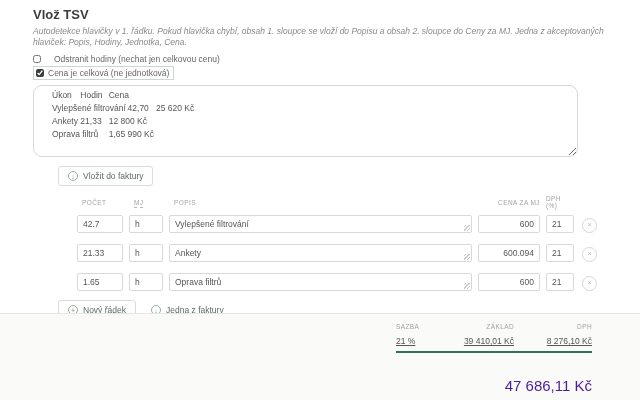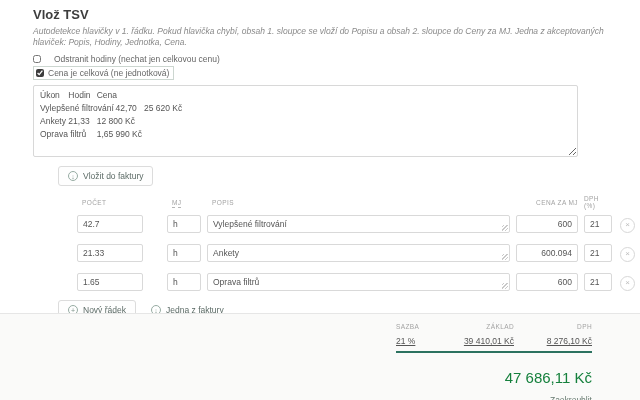--- a/index.html
+++ b/index.html
@@ -19,24 +19,24 @@
     line-height: 11px; max-width: 578px; margin-bottom: 6px;
   }
 
   .cb-row { display: flex; align-items: center; gap: 13px; font-size: 8.5px; color: #666; margin: 2px 0; }
   .cb-row input[type=checkbox] { width: 8px; height: 8px; accent-color: #3d3d3d; }
   .cb-focus { display: inline-flex; align-items: center; gap: 4px; border: 1px solid #ccd6d0; border-radius: 0; padding: 1px 4px 1px 2px; }
 
   .tsv-area {
     display: block; margin-top: 5px;
     width: 545px; height: 72px;
-    border: 1px solid #d8d8d8; border-radius: 2px;
+    border: 1px solid #d8d8d8; border-radius: 9px;
     font-family: "Liberation Sans", sans-serif;
     font-size: 8.5px; line-height: 13px; color: #555;
-    padding: 3px 6px; resize: both;
+    padding: 3px 18px; resize: both;
     tab-size: 4; -moz-tab-size: 4;
     white-space: pre; overflow: hidden;
   }
 
   .btn {
     display: inline-flex; align-items: center; gap: 5px;
     border: 1px solid #dcdcdc; border-radius: 3px; background: #fefefe;
     padding: 4px 9px; font-size: 8.5px; color: #5c6b66; cursor: pointer;
     font-family: "Liberation Sans", sans-serif;
   }
@@ -48,21 +48,21 @@
   }
   .insert-btn { margin: 9px 0 0 25px; }
 
   .items { margin: 9px 0 0 22px; }
   .hdr-row, .item-row { display: flex; align-items: center; }
   .hdr-row { margin-bottom: 4px; }
   .hdr {
     font-size: 6.5px; color: #a3a3a3; letter-spacing: 0.4px;
   }
   .col-handle { width: 16px; margin-right: 6px; flex: 0 0 auto; }
-  .col-count  { width: 66px; margin-right: 24px; flex: 0 0 auto; }
+  .col-count  { width: 46px; margin-right: 6px; flex: 0 0 auto; }
   .col-unit   { width: 34px; margin-right: 6px; flex: 0 0 auto; }
   .col-desc   { width: 303px; margin-right: 6px; flex: 0 0 auto; position: relative; }
   .col-price  { width: 62px; margin-right: 6px; flex: 0 0 auto; }
   .col-vat    { width: 28px; margin-right: 8px; flex: 0 0 auto; }
   .col-del    { width: 15px; flex: 0 0 auto; }
   .hdr.col-count, .hdr.col-unit, .hdr.col-desc { padding-left: 5px; }
   .hdr.col-price { text-align: right; }
   .hdr-unit-inner { border-bottom: 1px dashed #b5b5b5; padding-bottom: 1px; }
 
   .item-row { margin-bottom: 9px; }
@@ -92,21 +92,21 @@
   .bottom {
     height: 87px; border-top: 1px solid #e6e6e6; background: #fafaf9;
     padding-top: 9px;
   }
   .summary { width: 196px; margin-left: auto; margin-right: 48px; }
   .sum-grid { display: grid; grid-template-columns: 50px 1fr 78px; row-gap: 6px; }
   .sum-grid .c2, .sum-grid .c3 { text-align: right; }
   .sum-hdr { font-size: 6.5px; color: #a3a3a3; letter-spacing: 0.4px; }
   .sum-val { font-size: 8.5px; color: #555; text-decoration: underline; }
   .sum-rule { border-bottom: 2px solid #2c7260; margin-top: 5px; }
-  .sum-total { text-align: right; font-size: 15px; color: #15803d; margin-top: 16px; }
+  .sum-total { text-align: right; font-size: 15px; color: #4c1d95; margin-top: 24px; }
   .round-link { text-align: right; margin-top: 9px; font-size: 8.5px; color: #66796f; cursor: pointer; }
 </style>
 </head>
 <body>
 
 <div class="page">
   <div class="content">
 
     <div class="page-title">Vlož TSV</div>
     <div class="page-desc">Autodetekce hlavičky v 1. řádku. Pokud hlavička chybí, obsah 1. sloupce se vloží do Popisu a obsah 2. sloupce do Ceny za MJ. Jedna z akceptovaných hlaviček: Popis, Hodiny, Jednotka, Cena.</div>

